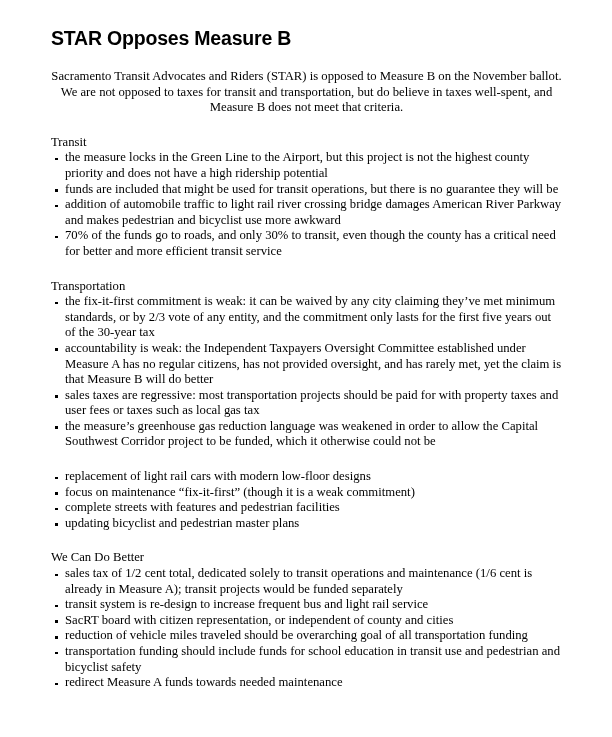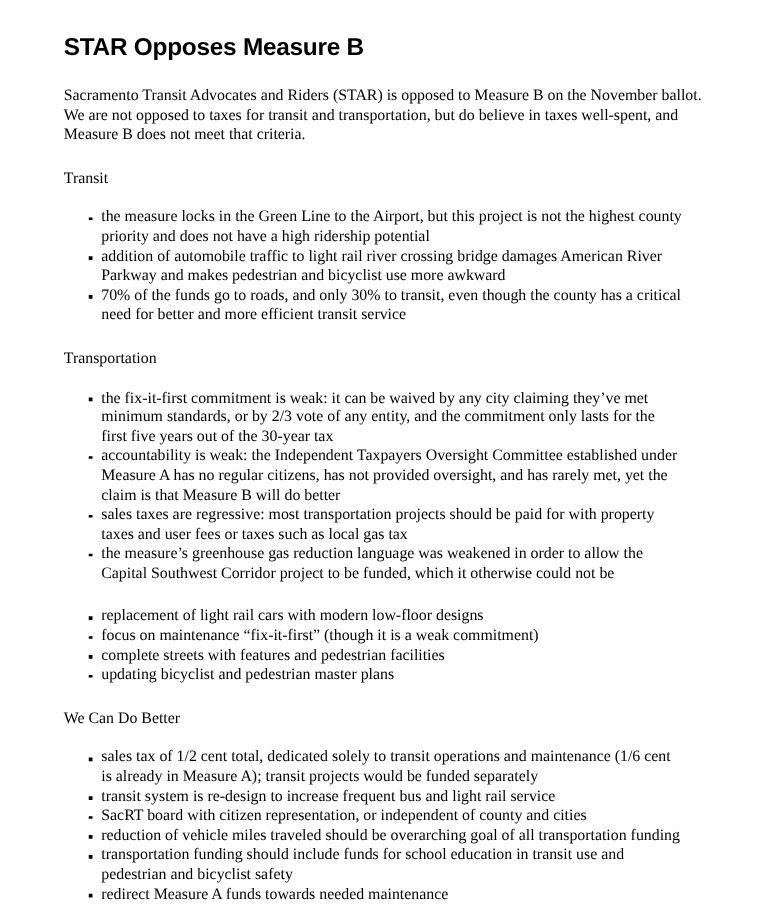--- a/index.html
+++ b/index.html
@@ -28,36 +28,36 @@
     font-size: 19.5px;
     line-height: 24px;
     letter-spacing: -0.2px;
     margin: 0 0 19px 0;
     color: #000000;
   }
   .intro {
     font-size: 12.7px;
     line-height: 15.6px;
     margin: 0 0 19px 0;
-    text-align: left;
+    text-align: center;
   }
   .section {
     margin: 0 0 19px 0;
   }
   .section:last-of-type {
     margin-bottom: 0;
   }
   .section-label {
     font-size: 12.7px;
     line-height: 15.6px;
     margin: 0;
   }
   ul.bullets {
     list-style: none;
-    margin: 16px;
+    margin: 0;
     padding: 0;
   }
   ul.bullets > li {
     font-size: 12.7px;
     line-height: 15.6px;
     position: relative;
     padding-left: 14px;
     margin: 0;
   }
   ul.bullets > li::before {
@@ -77,20 +77,21 @@
 
   <h1 class="doc-title">STAR Opposes Measure B</h1>
 
   <p class="intro">Sacramento Transit Advocates and Riders (STAR) is opposed to Measure B on the November ballot. We are not opposed to taxes for transit and transportation, but do believe in taxes well-spent, and Measure B does not meet that criteria.</p>
 
   <div class="sections-container">
       <div class="section">
         <p class="section-label">Transit</p>
         <ul class="bullets">
           <li>the measure locks in the Green Line to the Airport, but this project is not the highest county priority and does not have a high ridership potential</li>
+          <li>funds are included that might be used for transit operations, but there is no guarantee they will be</li>
           <li>addition of automobile traffic to light rail river crossing bridge damages American River Parkway and makes pedestrian and bicyclist use more awkward</li>
           <li>70% of the funds go to roads, and only 30% to transit, even though the county has a critical need for better and more efficient transit service</li>
         </ul>
       </div>
       <div class="section">
         <p class="section-label">Transportation</p>
         <ul class="bullets">
           <li>the fix-it-first commitment is weak: it can be waived by any city claiming they’ve met minimum standards, or by 2/3 vote of any entity, and the commitment only lasts for the first five years out of the 30-year tax</li>
           <li>accountability is weak: the Independent Taxpayers Oversight Committee established under Measure A has no regular citizens, has not provided oversight, and has rarely met, yet the claim is that Measure B will do better</li>
           <li>sales taxes are regressive: most transportation projects should be paid for with property taxes and user fees or taxes such as local gas tax</li>

